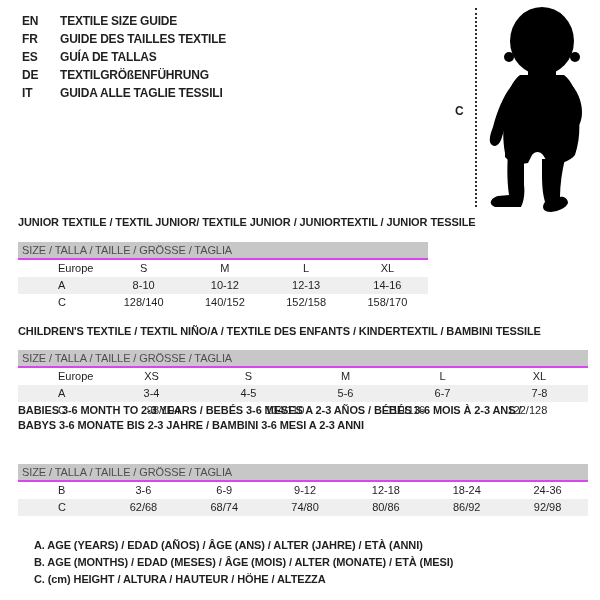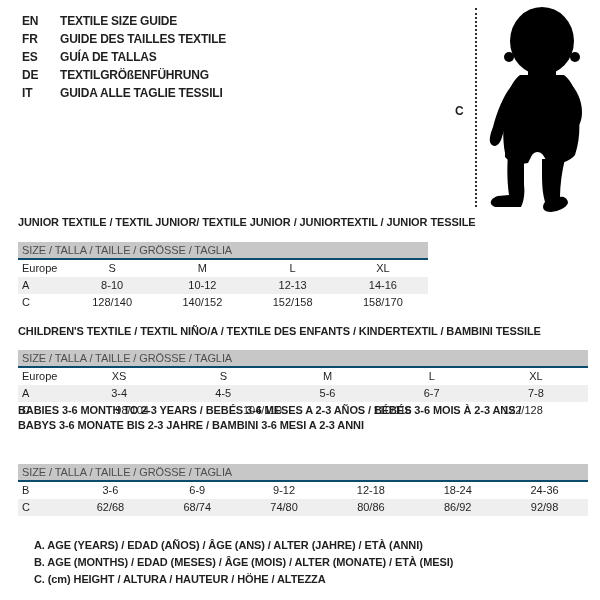--- a/index.html
+++ b/index.html
@@ -14,24 +14,24 @@
   .lang-code{width:38px;flex:0 0 38px;}
   
   .figure-line{position:absolute;left:475px;top:8px;height:199px;width:0;border-left:2px dotted #2e2e2e;}
   .figure-label{position:absolute;left:455px;top:104px;font-size:12px;font-weight:bold;}
   .baby-svg{position:absolute;left:480px;top:5px;}
   
   .sec-title{position:absolute;left:18px;font-size:11px;font-weight:bold;letter-spacing:-0.1px;
     white-space:pre-line;line-height:15px;}
   .tablebox{position:absolute;left:18px;}
   .size-bar{background:#c7c7c7;color:#4d4d4d;font-size:11px;line-height:13px;padding:2px 4px 1px 4px;
-    border-bottom:2px solid #0c4a6e;letter-spacing:-0.1px;}
+    border-bottom:2px solid #d946ef;letter-spacing:-0.1px;}
   .trow{display:flex;line-height:17px;font-size:11px;}
   .trow.stripe{background:#efefef;}
-  .tlabel{flex:0 0 45px;padding-left:4px;text-align:left;}
+  .tlabel{flex:0 0 45px;padding-left:4px;text-align:left;margin-left:36px;}
   .tcell{flex:1;text-align:center;}
   
   .legend{position:absolute;left:34px;top:537px;font-size:11px;font-weight:bold;letter-spacing:-0.1px;}
   .legend div{line-height:17px;}
 </style>
 </head>
 <body>
 
 <div class="lang-block">
   <div class="lang-row">

